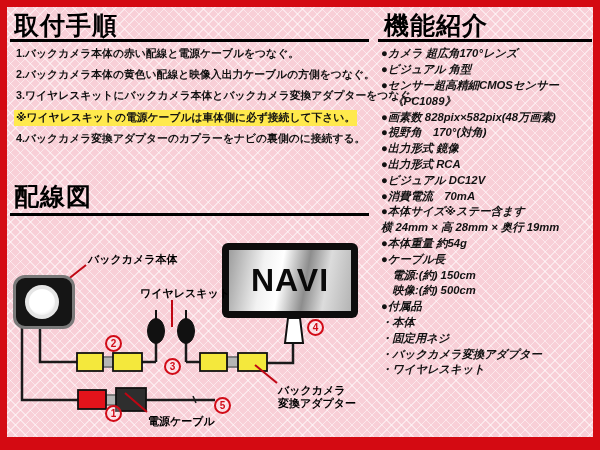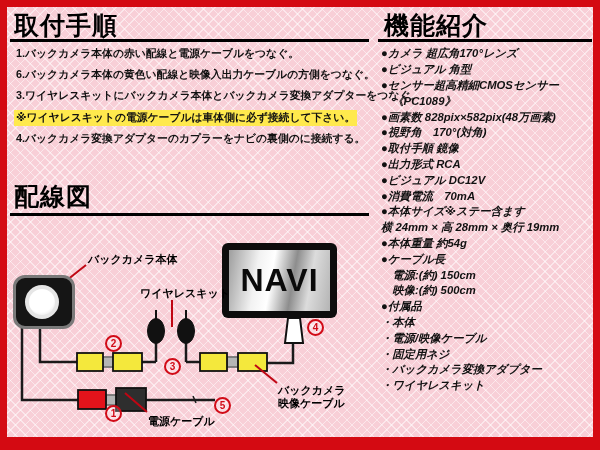--- a/index.html
+++ b/index.html
@@ -32,21 +32,21 @@
 
   .diagram{position:absolute;left:0;top:0;width:586px;height:430px;}
   .wires{position:absolute;left:0;top:0;}
 
   .camera{position:absolute;left:6px;top:268px;width:56px;height:48px;background:#151515;
           border:3px solid #7a7a7a;border-radius:12px;}
   .lens{position:absolute;left:9px;top:7px;width:26px;height:26px;border-radius:50%;
         background:radial-gradient(circle at 45% 40%,#ffffff 60%,#dadada);
         border:4px solid #e6e6e6;}
 
-  .navi{position:absolute;left:215px;top:236px;width:115px;height:75px;background:#0d0d0d;
+  .navi{position:absolute;left:215px;top:236px;width:136px;height:75px;background:#0d0d0d;
         border-radius:6px;box-sizing:border-box;padding:7px;}
   .navi-screen{width:100%;height:100%;display:flex;align-items:center;justify-content:center;
         background:linear-gradient(100deg,#9e9e9e,#f2f2f2 28%,#ffffff 42%,#8d8d8d 62%,#dcdcdc 78%,#b4b4b4);}
   .navi-text{font-size:32px;font-weight:bold;letter-spacing:1px;color:#0a0a0a;}
 
   .dlabel{position:absolute;font-size:11px;color:#000;white-space:nowrap;}
   .lbl-camera{left:81px;top:245px;}
   .lbl-wireless{left:133px;top:279px;}
   .lbl-adapter{left:271px;top:377px;line-height:12.5px;}
   .lbl-power{left:141px;top:407px;}
@@ -66,21 +66,21 @@
 <div class="frame">
 
   <div class="hdr hdr-install">取付手順</div>
   <div class="rule rule-install"></div>
 
   <div class="steps">
     <div class="step">
         <span>1.バックカメラ本体の赤い配線と電源ケーブルをつなぐ。</span>
       </div>
     <div class="step">
-        <span>6.バックカメラ本体の黄色い配線と映像入出力ケーブルの方側をつなぐ。</span>
+        <span>2.バックカメラ本体の黄色い配線と映像入出力ケーブルの方側をつなぐ。</span>
       </div>
     <div class="step">
         <span>3.ワイヤレスキットにバックカメラ本体とバックカメラ変換アダプターをつなぐ。</span>
       </div>
     <div class="step hl">
         <span>※ワイヤレスキットの電源ケーブルは車体側に必ず接続して下さい。</span>
       </div>
     <div class="step">
         <span>4.バックカメラ変換アダプターのカプラーをナビの裏側のに接続する。</span>
       </div>
@@ -137,52 +137,51 @@
     <div class="navi">
       <div class="navi-screen">
         <span class="navi-text">NAVI</span>
       </div>
     </div>
 
     <div class="dlabel lbl-camera">バックカメラ本体</div>
     <div class="dlabel lbl-wireless">ワイヤレスキット</div>
     <div class="dlabel lbl-adapter">
       <div>バックカメラ</div>
-      <div>映像ケーブル</div>
+      <div>変換アダプター</div>
     </div>
     <div class="dlabel lbl-power">電源ケーブル</div>
 
     <span class="callout c1">1</span>
     <span class="callout c2">2</span>
     <span class="callout c3">3</span>
     <span class="callout c4">4</span>
     <span class="callout c5">5</span>
   </div>
 
   <div class="hdr hdr-features">機能紹介</div>
   <div class="rule rule-features"></div>
 
   <div class="specs">
     <div class="spec">●カメラ 超広角170°レンズ</div>
     <div class="spec">●ビジュアル 角型</div>
     <div class="spec">●センサー超高精細CMOSセンサー</div>
     <div class="spec">　《PC1089》</div>
     <div class="spec">●画素数 828pix×582pix(48万画素)</div>
     <div class="spec">●視野角　170°(対角)</div>
-    <div class="spec">●取付手順 鏡像</div>
+    <div class="spec">●出力形式 鏡像</div>
     <div class="spec">●出力形式 RCA</div>
     <div class="spec">●ビジュアル DC12V</div>
     <div class="spec">●消費電流　70mA</div>
     <div class="spec">●本体サイズ※ステー含ます</div>
     <div class="spec">横 24mm × 高 28mm × 奥行 19mm</div>
     <div class="spec">●本体重量 約54g</div>
     <div class="spec">●ケーブル長</div>
     <div class="spec">　電源:(約) 150cm</div>
     <div class="spec">　映像:(約) 500cm</div>
     <div class="spec">●付属品</div>
     <div class="spec">・本体</div>
-    <div class="spec">・電源/映像ケーブル</div>
     <div class="spec">・固定用ネジ</div>
     <div class="spec">・バックカメラ変換アダプター</div>
     <div class="spec">・ワイヤレスキット</div>
   </div>
 
 </div>
 
 </body></html>

